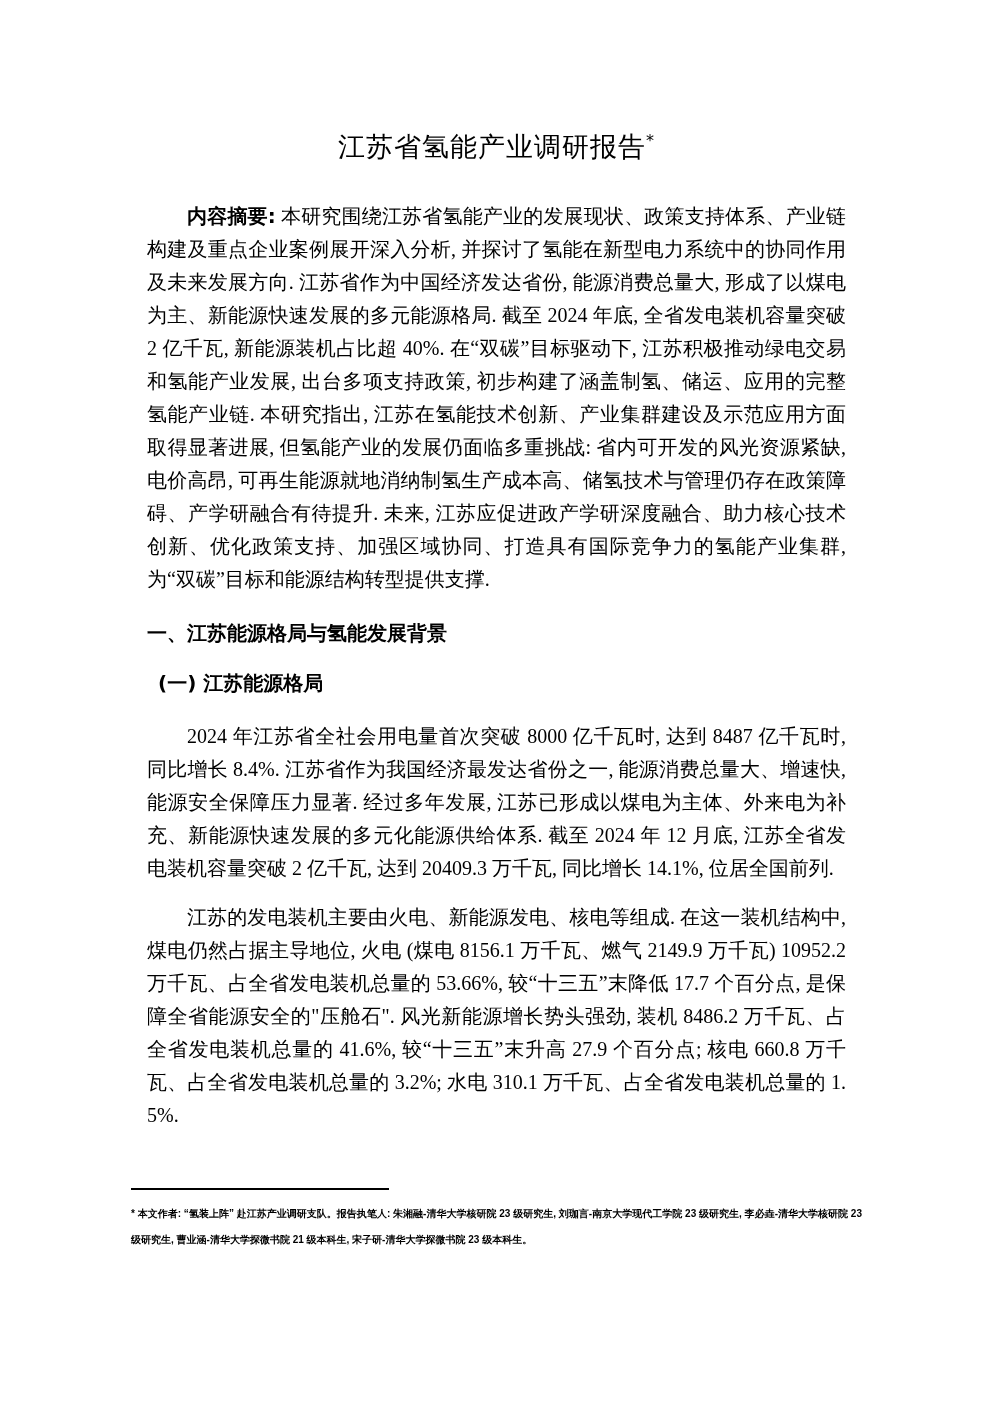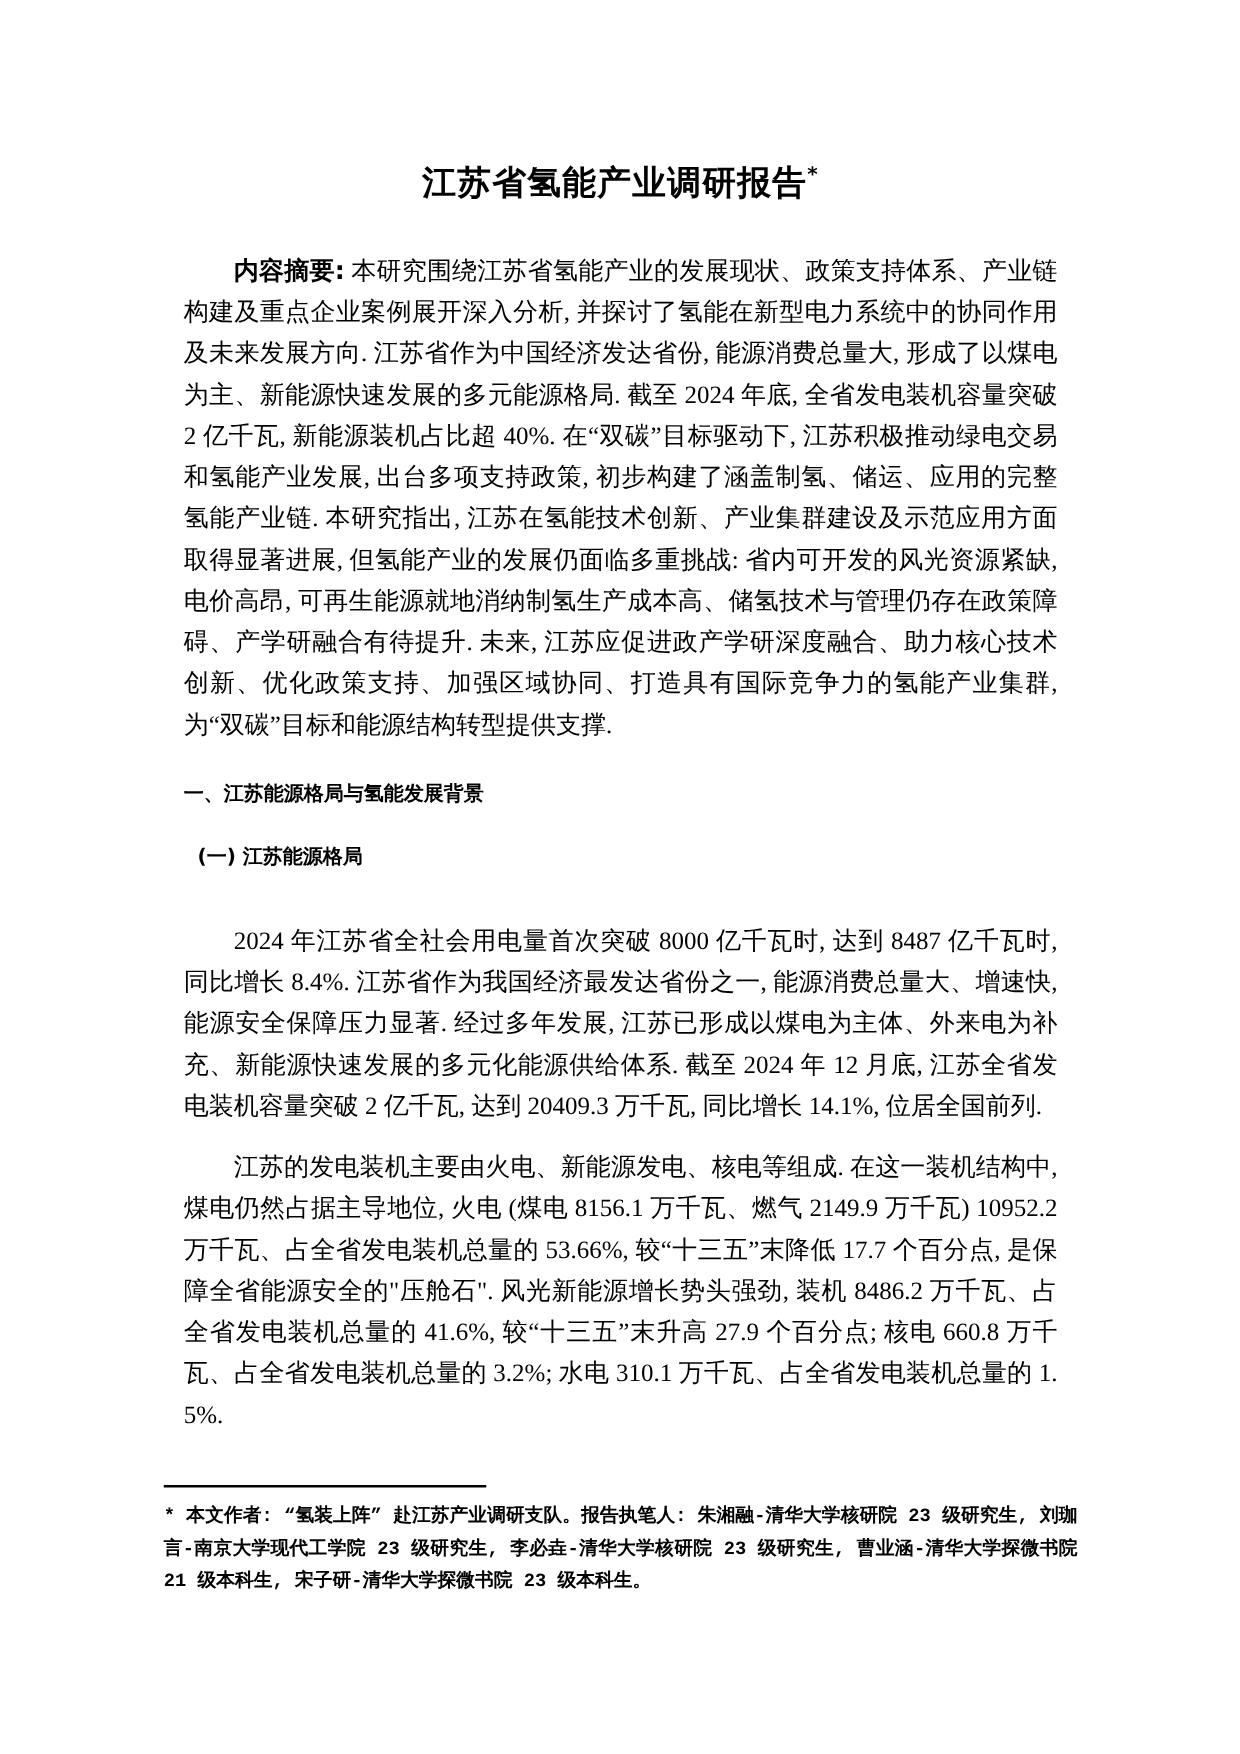--- a/index.html
+++ b/index.html
@@ -21,21 +21,21 @@
     left: 131px;
     top: 0;
     width: 731px;
     padding-top: 130px;
     box-sizing: content-box;
   }
   h1.doc-title {
     margin: 0 0 36px 0;
     font-size: 27px;
     line-height: 34px;
-    font-weight: bold;
+    font-weight: normal;
     text-align: center;
     font-family: "DejaVu Sans", "Liberation Sans", sans-serif;
     letter-spacing: 1px;
   }
   h1.doc-title sup {
     font-size: 16px;
     line-height: 0;
   }
   p.body {
     margin: 16px;
@@ -47,51 +47,51 @@
   }
   .bold-label {
     font-weight: bold;
     font-family: "DejaVu Sans", "Liberation Sans", sans-serif;
   }
   p.keywords .bold-label {
     margin-right: 1.1em;
   }
   h2.sec-heading {
     margin: 21px 0 0 16px;
-    font-size: 16px;
+    font-size: 20px;
     line-height: 33px;
     font-weight: bold;
     font-family: "DejaVu Sans", "Liberation Sans", sans-serif;
   }
   h3.subsec-heading {
-    margin: 17px 0 36px 27px;
-    font-size: 16px;
+    margin: 17px 0 20px 27px;
+    font-size: 20px;
     line-height: 33px;
     font-weight: bold;
     font-family: "DejaVu Sans", "Liberation Sans", sans-serif;
   }
   .footnote {
     position: absolute;
     left: 131px;
     top: 1188px;
     width: 731px;
     background: #ffffff;
   }
   .fn-rule {
     width: 258px;
     height: 0;
     border-top: 2px solid #000000;
     margin: 0 0 11px 0;
   }
   p.fn-text {
     margin: 0;
-    font-size: 15px;
+    font-size: 10px;
     line-height: 26px;
     font-weight: bold;
-    font-family: Liberation Mono, monospace;
+    font-family: Liberation Sans, sans-serif;
     text-align: justify;
     word-break: break-all;
   }
 </style>
 </head>
 <body>
 
 <div class="page">
   <div class="content">
 

